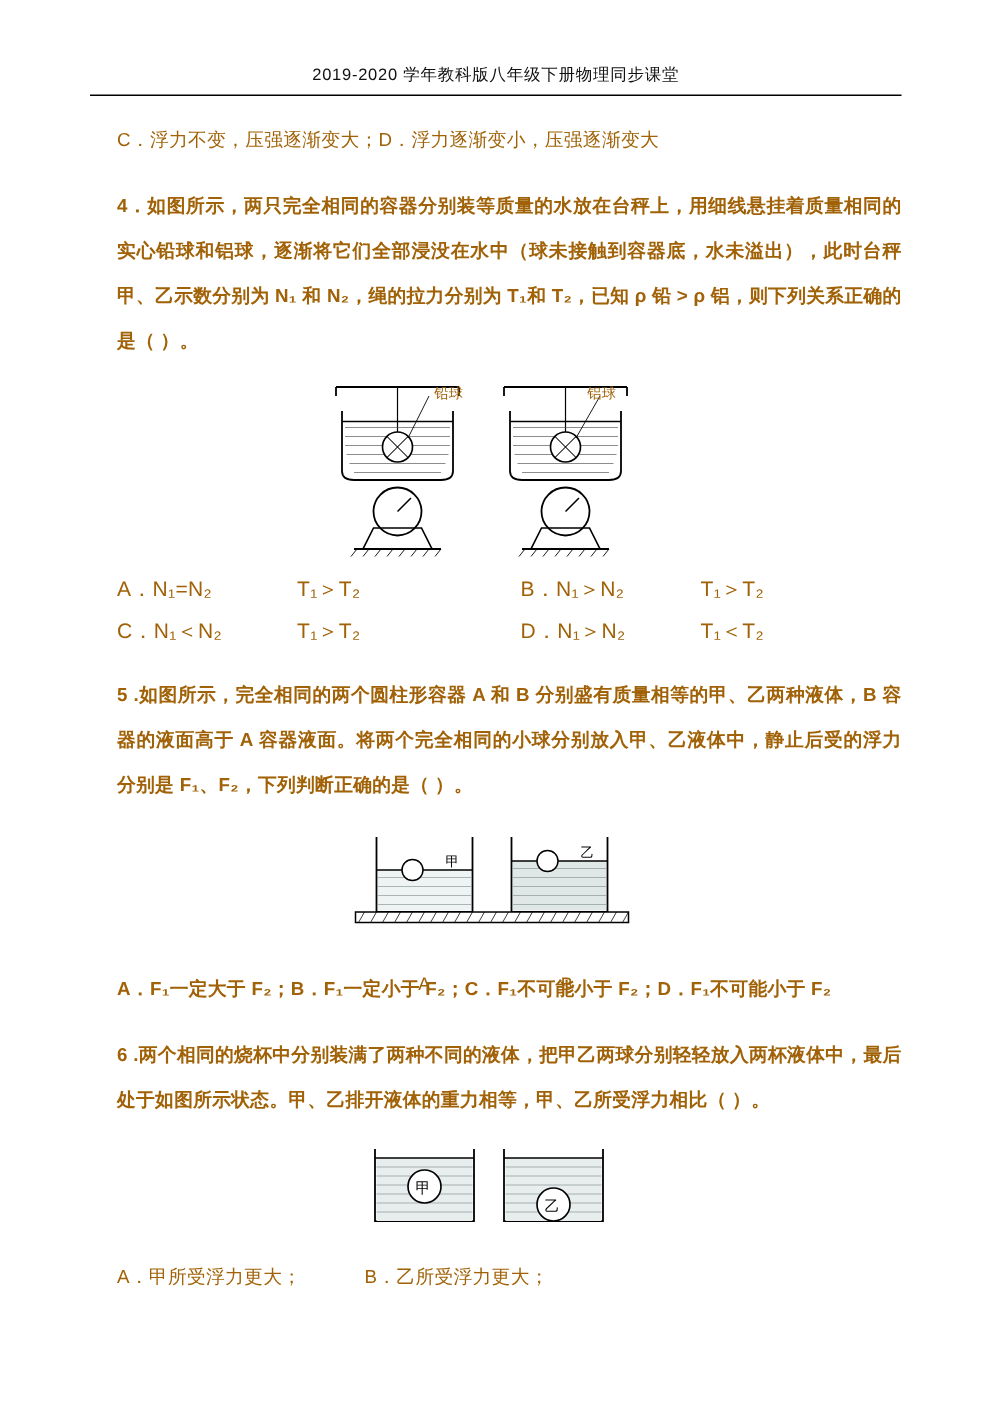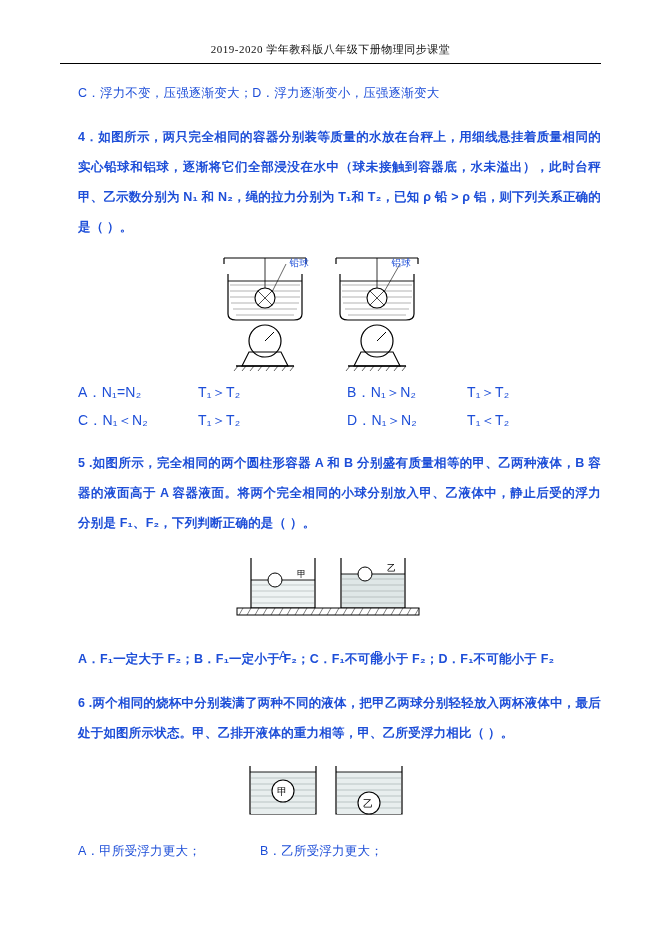--- a/index.html
+++ b/index.html
@@ -17,34 +17,34 @@
   .page {
     position: relative;
     width: 661px;
     height: 935px;
     box-sizing: border-box;
     padding: 0 60px;
   }
   .header {
     text-align: center;
     font-size: 11px;
-    font-family: Liberation Serif, serif;
+    font-family: Liberation Sans, sans-serif;
     letter-spacing: 0.5px;
     padding-top: 42px;
     color: #111;
   }
   .header-rule {
     border-bottom: 1.2px solid #000;
     margin-top: 6px;
   }
   .body-text {
     font-size: 12.5px;
     line-height: 30px;
     font-family: "Liberation Sans", sans-serif;
-    color: #1d4ed8;
+    color: #a16207;
     letter-spacing: 0.2px;
   }
   .para {
     margin-top: 14px;
     text-align: justify;
   }
   .indent {
     text-indent: 0;
     padding-left: 18px;
     font-weight: bold;
@@ -96,21 +96,20 @@
   }
   .letters-row span { display: inline-block; width: 95px; text-align: center; }
 
   .two-choices {
     display: flex;
     padding-left: 18px;
     font-size: 12.5px;
     font-family: "Liberation Sans", sans-serif;
     line-height: 30px;
     margin-top: 6px;
-    gap: 17px;
   }
   .two-choices .c1 { width: 165px; }
 </style>
 </head>
 <body>
 
 <div class="page">
 
   <div class="header">
     <div>2019-2020 学年教科版八年级下册物理同步课堂</div>

